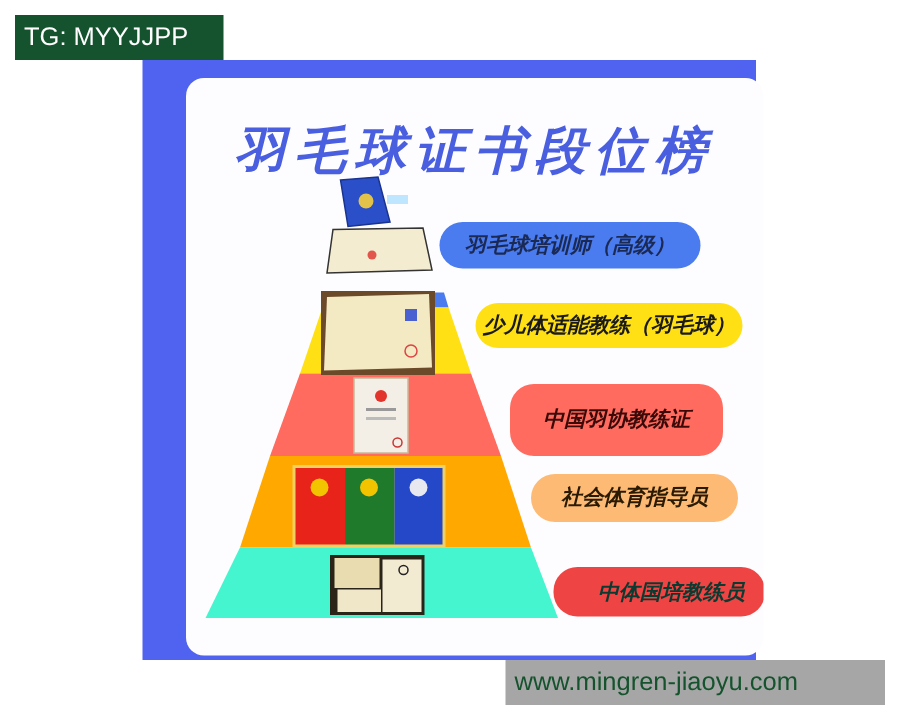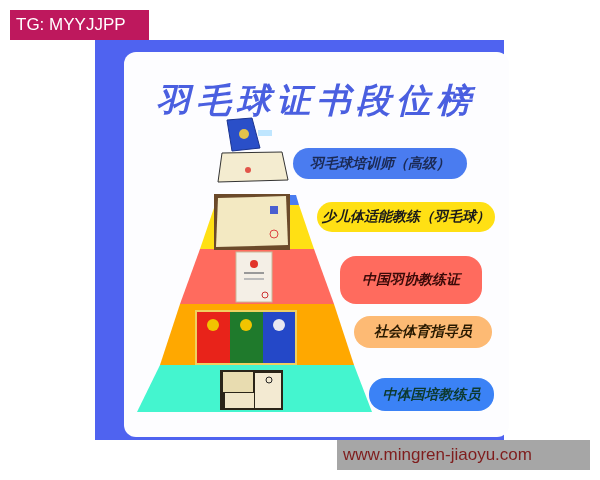--- a/index.html
+++ b/index.html
@@ -1,18 +1,18 @@
 <!DOCTYPE html>
 <html><head>
 <meta charset="utf-8">
 <style>
   html,body{margin:0;padding:0;}
   body{width:600px;height:480px;background:#ffffff;position:relative;overflow:hidden;font-family:"DejaVu Sans",sans-serif;}
-  .tag{position:absolute;left:10px;top:10px;width:139px;height:30px;background:#be185d;color:#fff;font-family:"Liberation Sans",sans-serif;font-size:17px;line-height:30px;padding-left:6px;box-sizing:border-box;}
-  .url{position:absolute;left:337px;top:440px;width:253px;height:30px;background:#a6a6a6;color:#7f1d1d;font-family:"Liberation Sans",sans-serif;font-size:17px;line-height:30px;padding-left:6px;box-sizing:border-box;}
+  .tag{position:absolute;left:10px;top:10px;width:139px;height:30px;background:#14532d;color:#fff;font-family:"Liberation Sans",sans-serif;font-size:17px;line-height:30px;padding-left:6px;box-sizing:border-box;}
+  .url{position:absolute;left:337px;top:440px;width:253px;height:30px;background:#a6a6a6;color:#14532d;font-family:"Liberation Sans",sans-serif;font-size:17px;line-height:30px;padding-left:6px;box-sizing:border-box;}
   .frame{position:absolute;left:95px;top:40px;width:409px;height:400px;background:#4f63f0;}
   .card{position:absolute;left:124px;top:52px;width:385px;height:385px;background:#fdfdff;border-radius:12px;overflow:hidden;}
   .title{position:absolute;left:0;top:26px;width:100%;text-align:center;color:#4a5fe0;font-size:34px;font-weight:bold;font-style:italic;letter-spacing:6px;white-space:nowrap;}
   .pill{position:absolute;border-radius:16px;font-weight:bold;font-style:italic;font-size:14px;display:flex;align-items:center;justify-content:center;white-space:nowrap;color:#1a1a1a;text-align:center;}
   svg{display:block;}
 </style>
 </head>
 <body>
 
 <div class="tag">TG: MYYJJPP</div>
@@ -73,16 +73,16 @@
       <rect x="101" y="341" width="29" height="15" fill="#f0e6c8"></rect>
       <rect x="131" y="321" width="26" height="35" fill="#f3ead2"></rect>
       <circle cx="145" cy="328" r="3" fill="none" stroke="#222" stroke-width="1"></circle>
     </g>
   </svg>
 
   <div class="pill" style="left:169px;top:96px;width:174px;height:31px;background:#4a7cf0;color:#1b2a55;">羽毛球培训师（高级）</div>
   <div class="pill" style="left:193px;top:150px;width:178px;height:30px;background:#ffe014;color:#1a1a1a;">少儿体适能教练（羽毛球）</div>
   <div class="pill" style="left:216px;top:204px;width:142px;height:48px;background:#ff6b5e;color:#3a0a08;">中国羽协教练证</div>
   <div class="pill" style="left:230px;top:264px;width:138px;height:32px;background:#fdba74;color:#2a1a00;">社会体育指导员</div>
-  <div class="pill" style="left:245px;top:326px;width:125px;height:33px;background:#3b82f6;color:#0d3a30;">中体国培教练员</div>
+  <div class="pill" style="left:245px;top:326px;width:125px;height:33px;background:#ef4444;color:#0d3a30;padding-left:16px;">中体国培教练员</div>
 </div>
 
 <div class="url">www.mingren-jiaoyu.com</div>
 
 </body></html>

